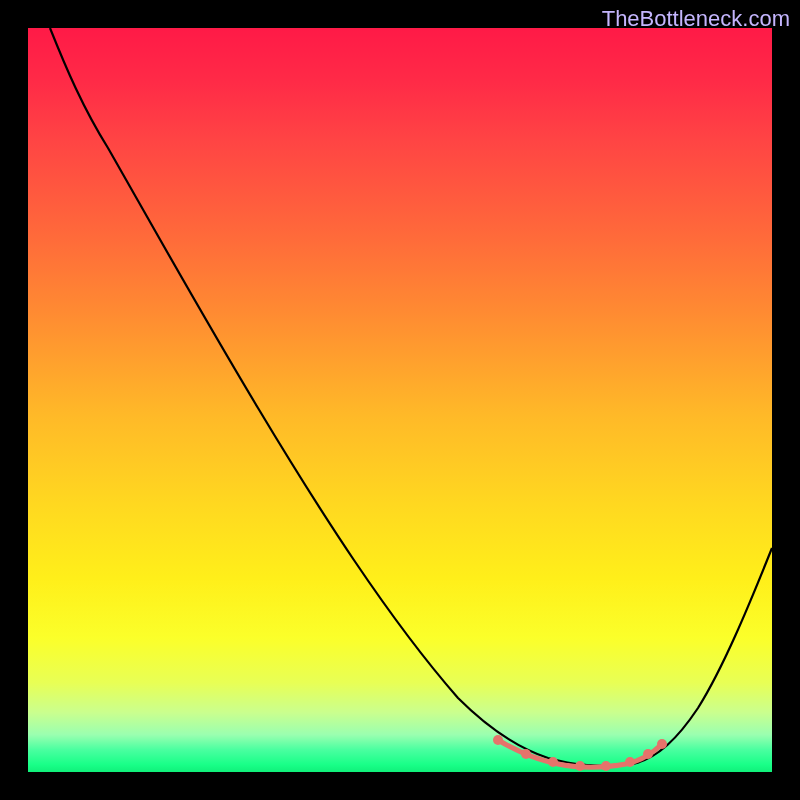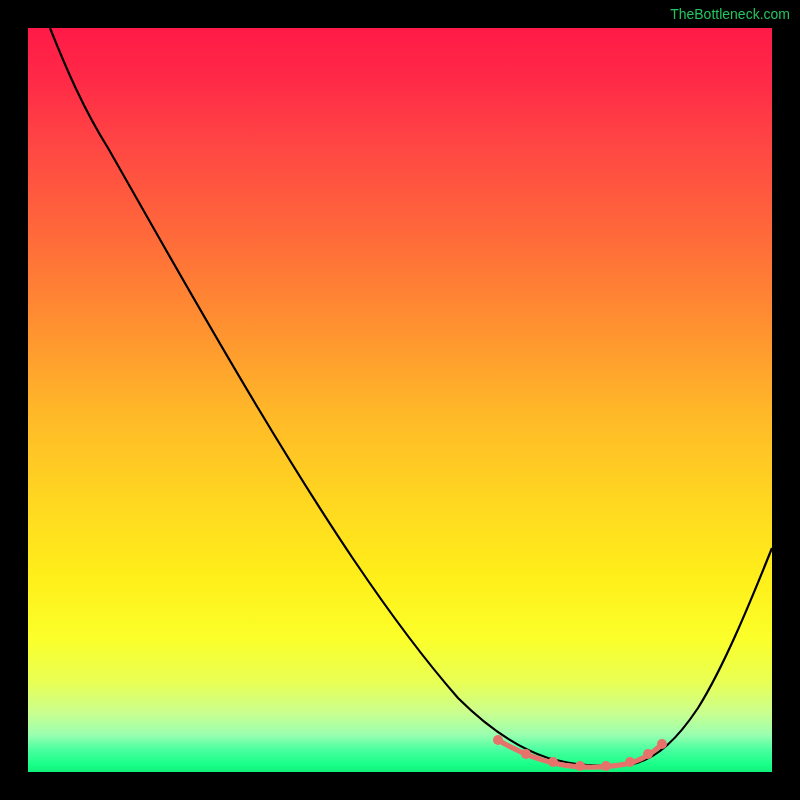--- a/index.html
+++ b/index.html
@@ -7,22 +7,22 @@
     width: 800px;
     height: 800px;
     background: #000;
     position: relative;
     font-family: Arial, sans-serif;
   }
   .watermark {
     position: absolute;
     top: 6px;
     right: 10px;
-    color: #22c55e;
-    font-size: 14px;
+    color: #c4b5fd;
+    font-size: 22px;
     font-weight: 500;
     z-index: 10;
   }
   .plot-area {
     position: absolute;
     left: 28px;
     top: 28px;
     width: 744px;
     height: 744px;
     overflow: hidden;

